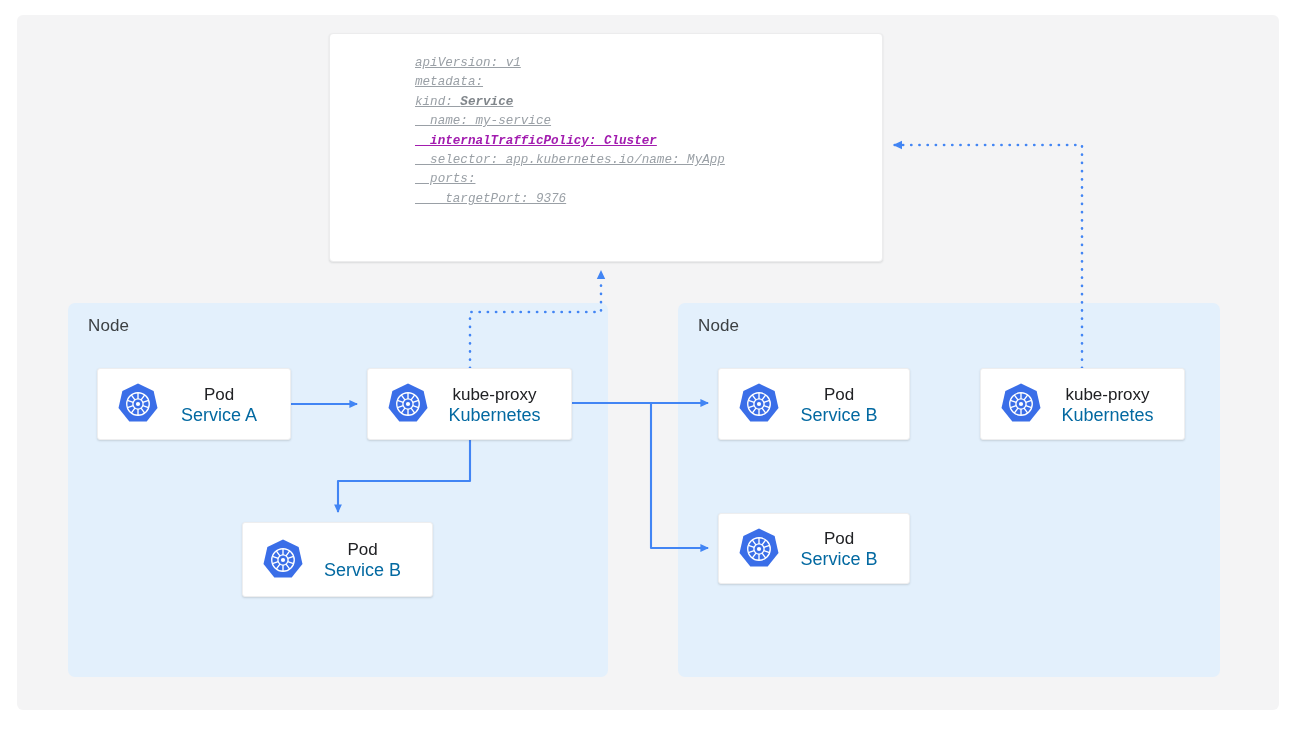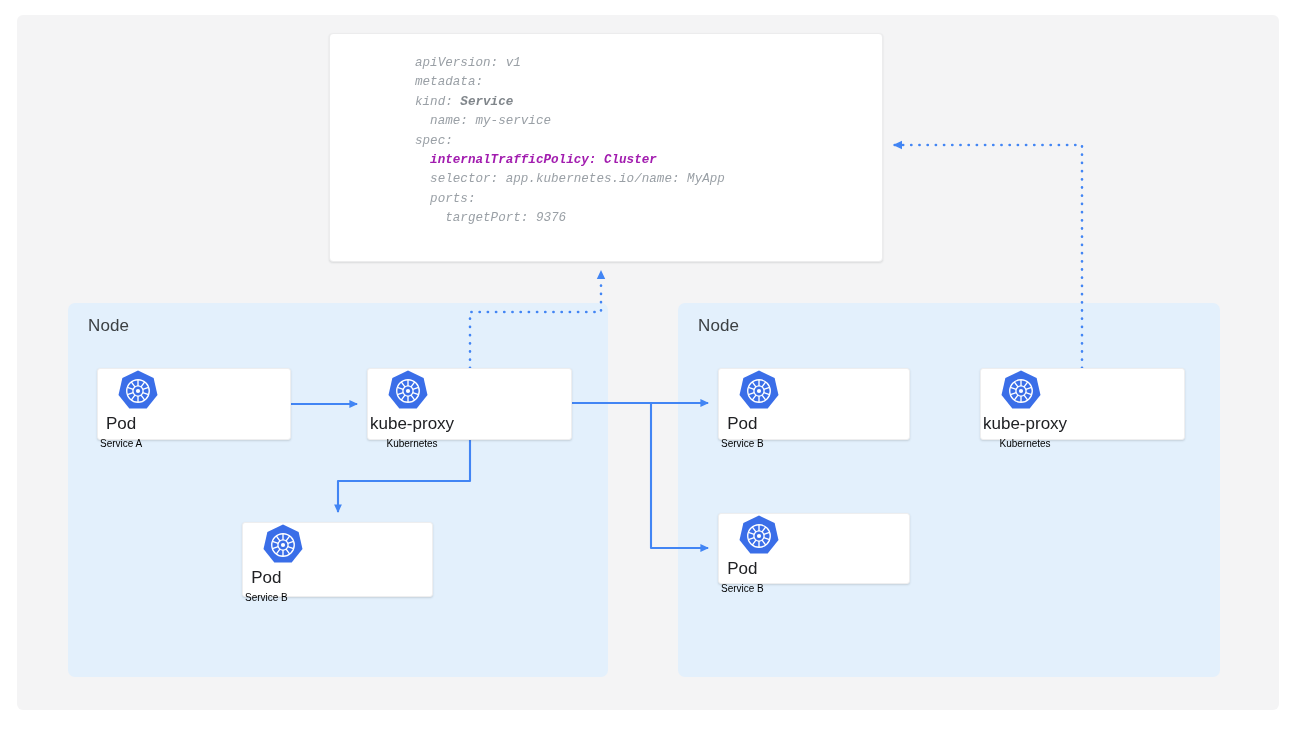--- a/index.html
+++ b/index.html
@@ -68,56 +68,56 @@
     left: 85px;
     top: 20px;
   }
   .yaml-line {
     font-family: "Liberation Mono", "DejaVu Sans Mono", monospace;
     font-style: italic;
     font-size: 12.6px;
     line-height: 19.4px;
     color: #9aa0a6;
     white-space: pre;
+    text-decoration: underline;
   }
   .yaml-line b { font-weight: 700; color: #80868b; font-style: italic; }
   .yaml-line.bold { font-weight: 700; color: #a21caf; }
 
   
   .card {
     position: absolute;
     background: #ffffff;
     border: 1px solid #eeeeef;
     border-radius: 3px;
     box-shadow: 0 1px 2px rgba(60,64,67,.18);
     display: flex;
-    align-items: flex-start;
-    flex-direction: column;
+    align-items: center;
   }
   .card .logo {
     flex: 0 0 auto;
     margin-left: 18px;
     width: 44px;
     height: 44px;
   }
   .card .txt {
     flex: 1 1 auto;
     text-align: center;
     padding-right: 14px;
     padding-left: 2px;
   }
   .card .t1 {
     font-size: 17px;
     color: #202124;
     line-height: 21px;
     white-space: nowrap;
   }
   .card .t2 {
-    font-size: 10px;
-    color: #000000;
+    font-size: 18px;
+    color: #0369a1;
     line-height: 20px;
     white-space: nowrap;
   }
 
   #card-pod-a      { left: 97px;  top: 368px; width: 194px; height: 72px; }
   #card-kubeproxy-l{ left: 367px; top: 368px; width: 205px; height: 72px; }
   #card-pod-b-left { left: 242px; top: 522px; width: 191px; height: 75px; }
   #card-pod-b-r1   { left: 718px; top: 368px; width: 192px; height: 72px; }
   #card-pod-b-r2   { left: 718px; top: 513px; width: 192px; height: 71px; }
   #card-kubeproxy-r{ left: 980px; top: 368px; width: 205px; height: 72px; }
@@ -168,21 +168,20 @@
 
     <path d="M1082,368 L1082,145 L894,145" fill="none" stroke="#4285f4" stroke-width="2.6" stroke-linecap="round" stroke-dasharray="0.2 8" marker-end="url(#ah-dot)"></path>
   </svg>
 
   <div class="yaml-card">
     <div class="yaml-inner">
       <div class="yaml-line"><span>apiVersion: v1</span></div>
       <div class="yaml-line"><span>metadata:</span></div>
       <div class="yaml-line"><span>kind: </span><b>Service</b></div>
       <div class="yaml-line"><span>  name: my-service</span></div>
-      <div class="yaml-line"><span>spec:</span></div>
       <div class="yaml-line bold">  internalTrafficPolicy: Cluster</div>
       <div class="yaml-line"><span>  selector: app.kubernetes.io/name: MyApp</span></div>
       <div class="yaml-line"><span>  ports:</span></div>
       <div class="yaml-line"><span>    targetPort: 9376</span></div>
     </div>
   </div>
 
   <div class="card" id="card-pod-a">
     <svg class="logo" viewBox="0 0 100 100">
       <path fill="#3a6ee8" d="M50 3.6 L85.5 20.7 L94.3 59 L69.7 89.7 L30.3 89.7 L5.7 59 L14.5 20.7 Z"></path>

